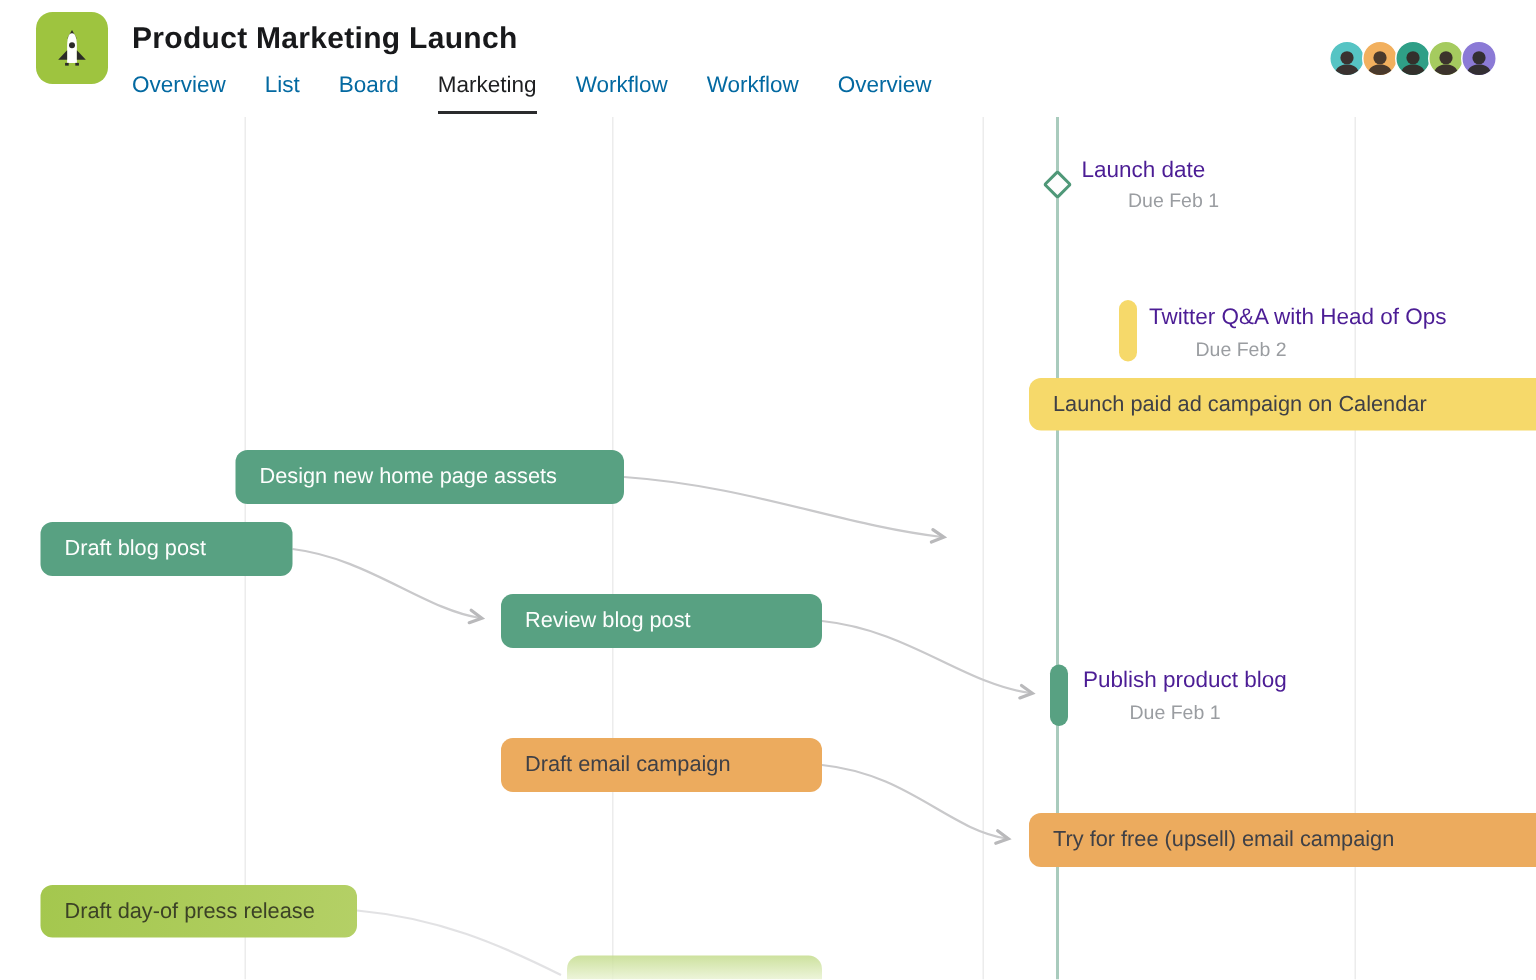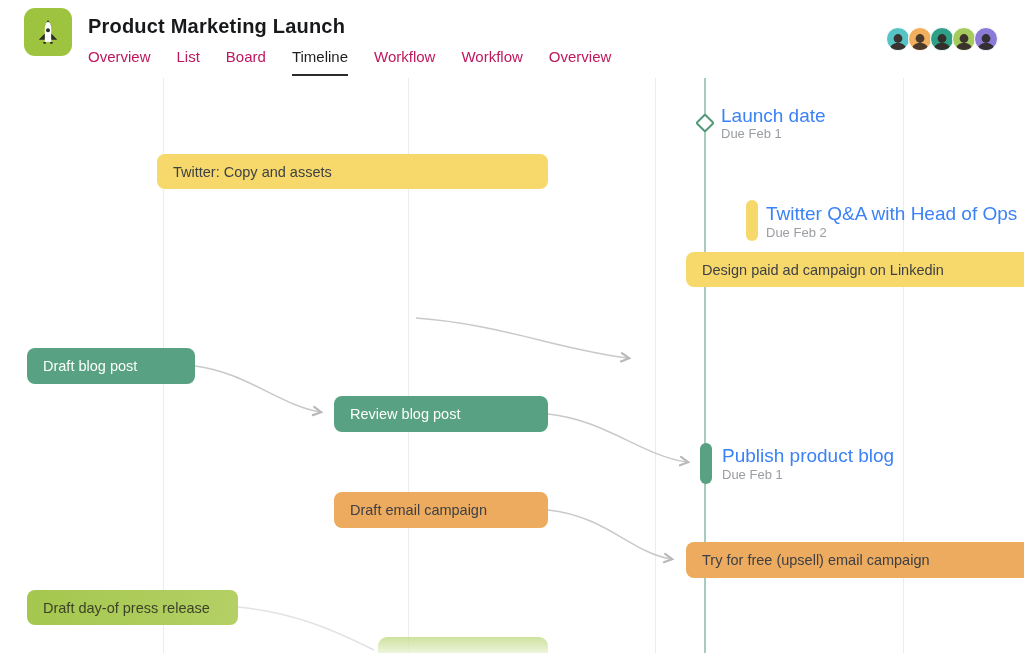--- a/index.html
+++ b/index.html
@@ -7,21 +7,21 @@
     font-family: "Liberation Sans", "DejaVu Sans", sans-serif; }
   .app { position: relative; width: 1024px; height: 653px; background: #fff; padding-left: 36px; }
 
   
   .header { position: absolute; left: 0; top: 0; width: 1024px; height: 78px; background: #fff; z-index: 30; }
   .logo { position: absolute; left: 24px; top: 8px; width: 48px; height: 48px; border-radius: 11px;
     background: #9ec43f; display: flex; align-items: center; justify-content: center; }
   .page-title { position: absolute; left: 88px; top: 15px; font-size: 20px; font-weight: 700;
     color: #18191b; letter-spacing: .2px; }
   .tabs { position: absolute; left: 88px; top: 48px; display: flex; gap: 26px; }
-  .tab { font-size: 15px; color: #be185d; padding-bottom: 9px; cursor: pointer; border-bottom: 2px solid transparent; }
+  .tab { font-size: 15px; color: #0369a1; padding-bottom: 9px; cursor: pointer; border-bottom: 2px solid transparent; }
   .tab.active { color: #1e1f21; font-weight: 500; border-bottom: 2px solid #2a2b2d; }
   .avatars { position: absolute; right: 26px; top: 27px; display: flex; }
   .avatar { width: 24px; height: 24px; border-radius: 50%; margin-left: -2px; border: 1px solid #fff;
     overflow: hidden; display: flex; align-items: flex-end; justify-content: center; }
 
   
   .canvas { position: absolute; left: 0; top: 78px; width: 1024px; height: 575px; background: #fff; }
   .gridline { position: absolute; top: 0; width: 1px; height: 575px; background: #ececec; }
   .todayline { position: absolute; top: 0; width: 2px; height: 575px; background: #a9cbbd; }
   .connectors { position: absolute; left: 0; top: 0; width: 1024px; height: 575px; pointer-events: none; }
@@ -34,22 +34,22 @@
   .bar.lime   { background: linear-gradient(100deg, #a4c74e, #b4d066); color: #3c4226; }
   .bar.clip-right { border-radius: 8px 0 0 8px; }
 
   .pill { position: absolute; width: 12px; height: 41px; border-radius: 6px; cursor: pointer; z-index: 6; }
   .pill.yellow { background: #f6d96a; }
   .pill.green  { background: #58a182; }
 
   .diamond { position: absolute; width: 14px; height: 14px; background: #fdfdfd;
     border: 2px solid #4f9878; border-radius: 2px; transform: rotate(45deg); cursor: pointer; z-index: 6; }
 
-  .ms-label { position: absolute; font-size: 19px; color: #3b82f6; white-space: nowrap; z-index: 6; }
-  .ms-due   { position: absolute; font-size: 13px; color: #9a9da1; white-space: nowrap; z-index: 6; }
+  .ms-label { position: absolute; font-size: 15px; color: #4c1d95; white-space: nowrap; z-index: 6; }
+  .ms-due   { position: absolute; font-size: 13px; color: #9a9da1; white-space: nowrap; z-index: 6; margin-left: 31px; }
 
   .fade-bar { position: absolute; left: 378px; top: 559px; width: 170px; height: 16px;
     border-radius: 9px 9px 0 0; background: linear-gradient(to bottom, #c4dc8d, #eaf3d4); opacity: .85; z-index: 4; }
 </style>
 </head>
 <body>
 
 <div class="app">
 
   <div class="header">
@@ -63,21 +63,21 @@
         <rect x="17.5" y="38" width="3.4" height="2.6" fill="#2b2b28"></rect>
         <rect x="27.1" y="38" width="3.4" height="2.6" fill="#2b2b28"></rect>
       </svg>
     </div>
     <div class="page-title">Product Marketing Launch</div>
 
     <div class="tabs">
       <div class="tab">Overview</div>
       <div class="tab">List</div>
       <div class="tab">Board</div>
-      <div class="tab active">Timeline</div>
+      <div class="tab active">Marketing</div>
       <div class="tab">Workflow</div>
       <div class="tab">Workflow</div>
       <div class="tab">Overview</div>
     </div>
 
     <div class="avatars">
       <div class="avatar" style="background:#56c4c4">
         <svg width="20" height="18" viewBox="0 0 20 18">
             <circle cx="10" cy="6.5" r="4.4" fill="#3a3230"></circle>
             <path d="M1.5 18 C2.5 12.5 6 11 10 11 C14 11 17.5 12.5 18.5 18 Z" fill="#3a3230"></path>
@@ -128,32 +128,32 @@
       <path d="M195 288 C 245 294, 282 328, 320 334" fill="none" stroke="#c9c9cb" stroke-width="1.5" marker-end="url(#arrow)"></path>
       <path d="M548 336 C 606 342, 642 378, 687 384" fill="none" stroke="#c9c9cb" stroke-width="1.5" marker-end="url(#arrow)"></path>
       <path d="M548 432 C 606 438, 632 475, 671 481" fill="none" stroke="#c9c9cb" stroke-width="1.5" marker-end="url(#arrow)"></path>
       <path d="M238 529 C 292 534, 332 551, 374 572" fill="none" stroke="#d6d6d8" stroke-width="1.5" opacity="0.7"></path>
     </svg>
 
     <div class="diamond" style="left:698px; top:38px"></div>
     <div class="ms-label" style="left:721px; top:27px">Launch date</div>
     <div class="ms-due" style="left:721px; top:48px">Due Feb 1</div>
 
-    <div class="bar yellow" style="left:157px; top:76px; width:391px; height:35px">
-      <span>Twitter: Copy and assets</span>
-    </div>
 
     <div class="pill yellow" style="left:746px; top:122px"></div>
     <div class="ms-label" style="left:766px; top:125px">Twitter Q&amp;A with Head of Ops</div>
     <div class="ms-due" style="left:766px; top:147px">Due Feb 2</div>
 
     <div class="bar yellow clip-right" style="left:686px; top:174px; width:338px; height:35px">
-      <span>Design paid ad campaign on Linkedin</span>
+      <span>Launch paid ad campaign on Calendar</span>
     </div>
 
+    <div class="bar green" style="left:157px; top:222px; width:259px">
+      <span>Design new home page assets</span>
+    </div>
 
     <div class="bar green" style="left:27px; top:270px; width:168px">
       <span>Draft blog post</span>
     </div>
 
 
     <div class="bar green" style="left:334px; top:318px; width:214px">
       <span>Review blog post</span>
     </div>
 

